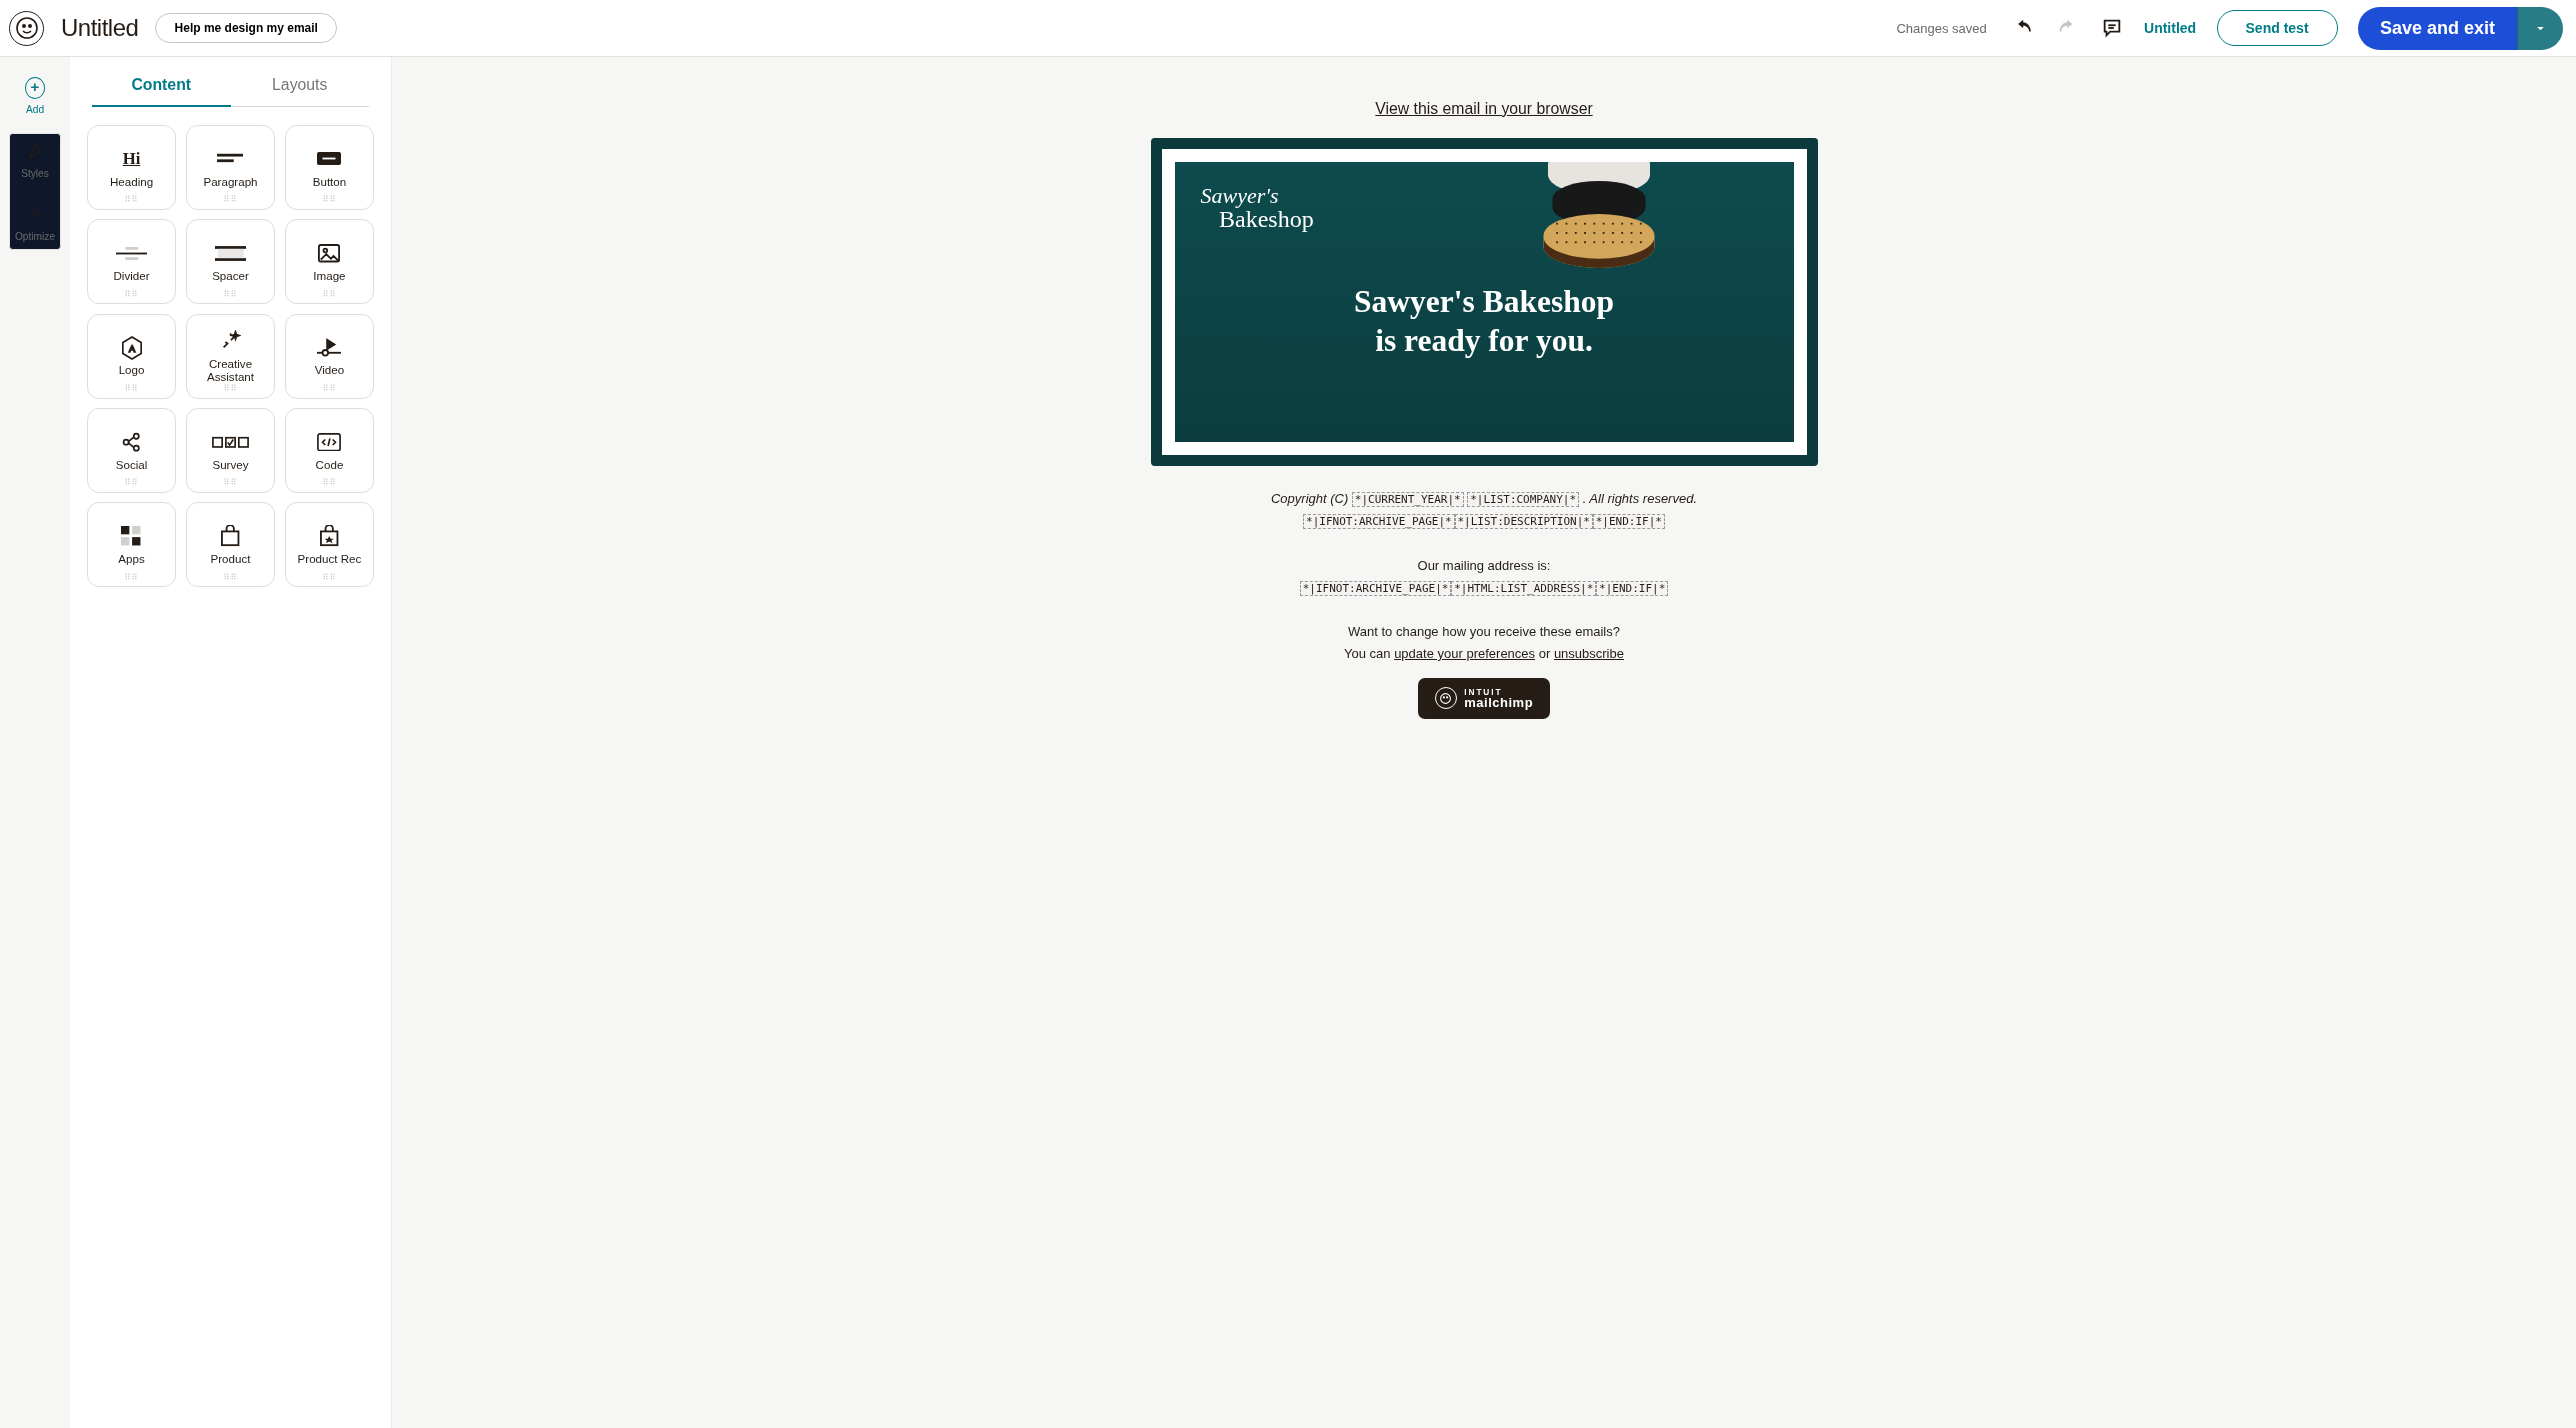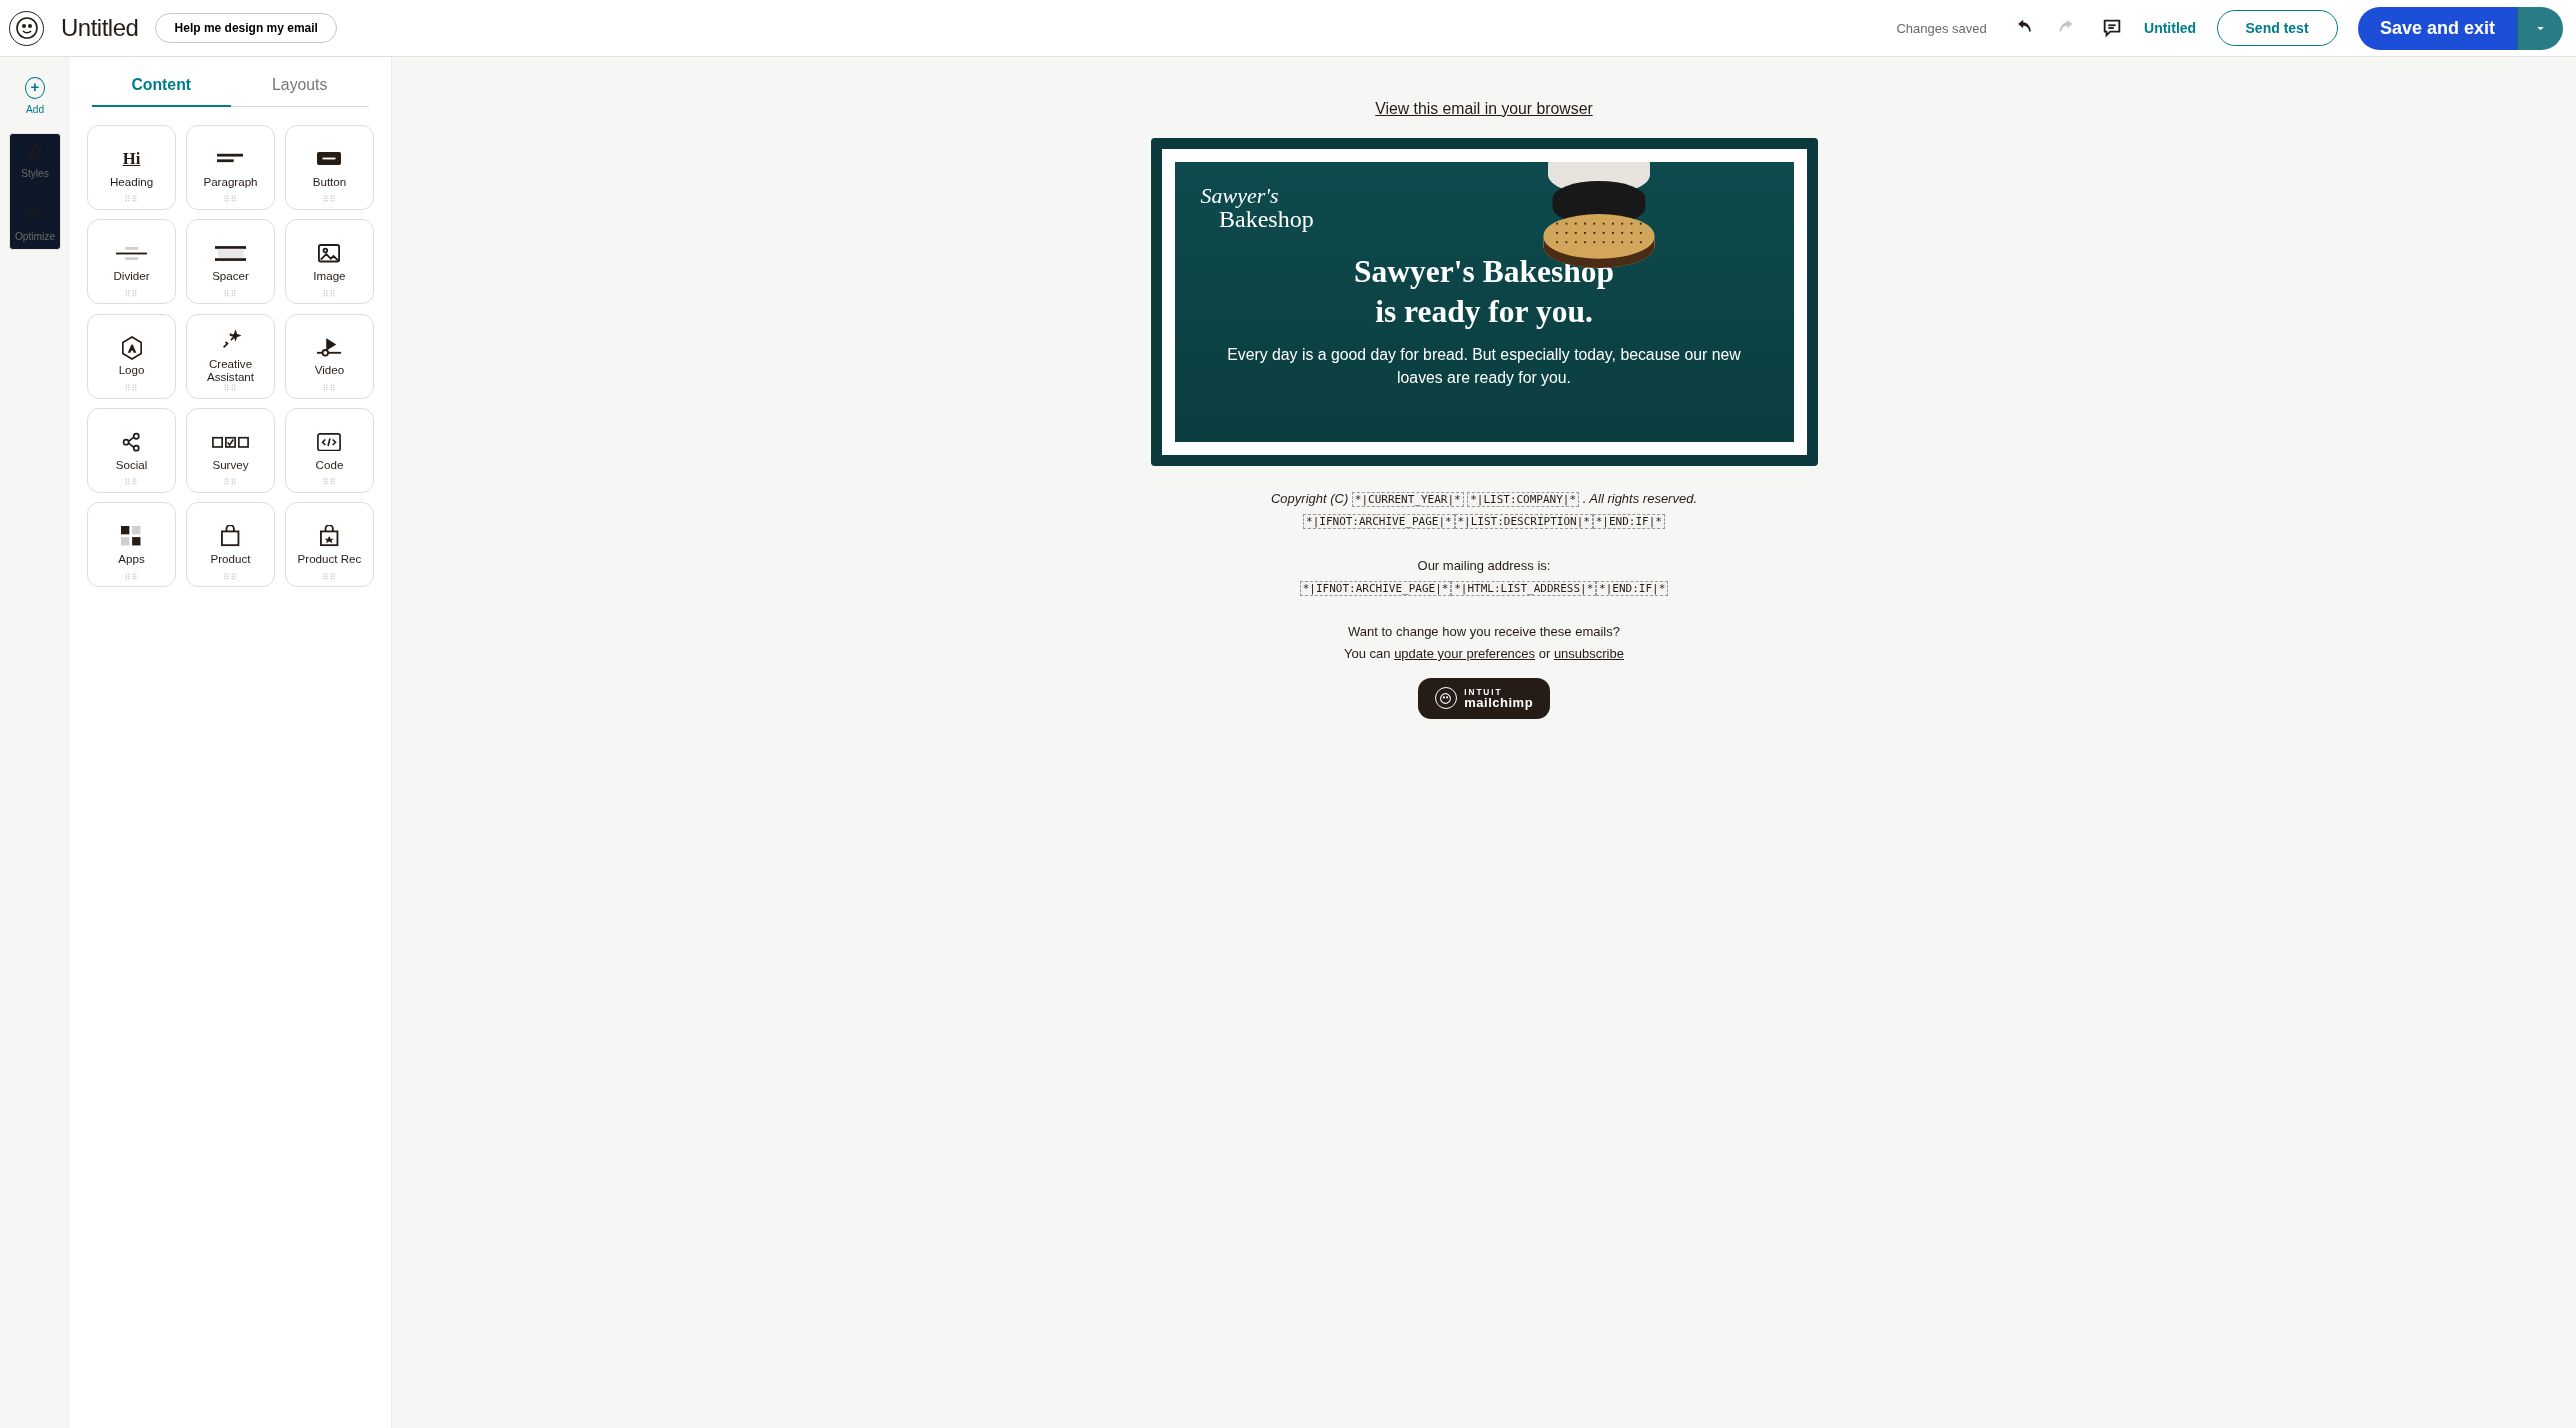--- a/index.html
+++ b/index.html
@@ -85,21 +85,21 @@
   .hero-logo { position:absolute; top:22px; left:26px; font-family:Georgia,'Times New Roman',serif; font-style:italic; font-size:22px; line-height:1.05; text-align:left;}
   .hero-logo .l2 { margin-left:18.5px; font-style:normal; font-size:24px; }
   .hero-title { font-family:Georgia,'Times New Roman',serif; font-size:31.5px; font-weight:600; line-height:1.25; margin-top:37px;}
   .hero-sub   { font-size:15.8px; margin-top:13px; max-width:519px; line-height:1.45;}
 
   .footer { text-align:center; font-size:13px; color:#241c15; padding:22px 9.3px 9.3px; line-height:1.7;}
   .footer em { font-style:italic; }
   .merge-tag { border:0.9px dashed #999; padding:0 1.9px; font-family:Menlo,Consolas,monospace; font-size:11px; background:#f4f3f1;}
   .footer a { color:#241c15; text-decoration:underline; }
 
-  .mc-badge { display:inline-flex; align-items:center; gap:7.4px; background:#241c15; color:#fff; padding:9.3px 16.7px; border-radius:13px; margin-top:13px;}
+  .mc-badge { display:inline-flex; align-items:center; gap:7.4px; background:#241c15; color:#fff; padding:9.3px 16.7px; border-radius:7px; margin-top:13px;}
   .mc-badge .b-logo { width:22px; height:22px; border:1.9px solid #fff; border-radius:50%; display:flex; align-items:center; justify-content:center; font-size:10.2px;}
   .mc-badge .b-text { line-height:1; text-align:left; }
   .mc-badge .b-text .t1 { font-size:8.3px; letter-spacing:1.9px; font-weight:700;}
   .mc-badge .b-text .t2 { font-size:13px; font-weight:800; letter-spacing:0.5px;}
 
   
   .dstack div { border-radius:50%/40%; position:absolute; left:50%; transform:translateX(-50%);}
   .d1{width:102px;height:51px;background:#e7e4df;top:0;}
   .d2{width:93px;height:44px;background:#181818;top:37px;}
   .d3{width:111px;height:54px;background:#d3a75b;top:70px;box-shadow:inset 0 -9.3px 0 #4a2c14;}
@@ -367,21 +367,20 @@
           </div>
           <div class="dstack" style="position:absolute;top:-18.5px;left:58%;width:130px;height:148px;">
             <div class="d1"></div>
               <div class="d2"></div>
               <div class="d3"></div>
           </div>
           <div class="hero-title">
             <span>Sawyer's Bakeshop</span><br>
             <span>is ready for you.</span>
           </div>
-          <div class="hero-sub">Every day is a good day for bread. But especially today, because our new loaves are ready for you.</div>
         </div>
       </div>
 
       <div class="footer">
         <div>
           <em><span>Copyright (C) </span></em>
           <span class="merge-tag">*|CURRENT_YEAR|*</span>
           <span class="merge-tag">*|LIST:COMPANY|*</span>
           <em><span>. All rights reserved.</span></em>
         </div>

